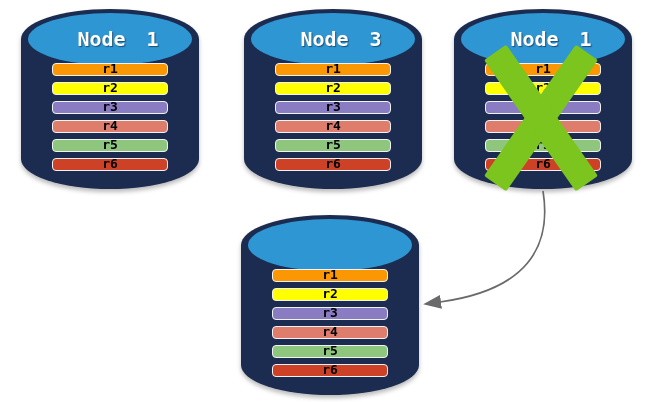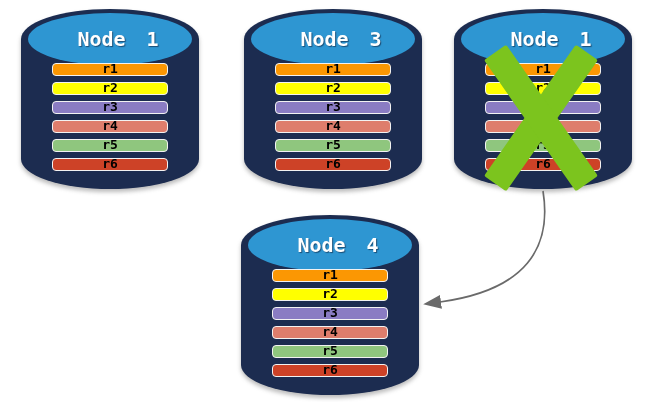--- a/index.html
+++ b/index.html
@@ -116,21 +116,20 @@
       <rect x="47.5" y="-4" width="27" height="160" rx="2" transform="rotate(35 61 76)" fill="#7cc41e"></rect>
       <rect x="47.5" y="-4" width="27" height="160" rx="2" transform="rotate(-35 61 76)" fill="#7cc41e"></rect>
     </svg>
   </div>
 
   <div class="node" id="node-4">
     <svg class="cyl-svg" width="180" height="186" viewBox="0 0 180 186">
       <path d="M1,33 A89,30 0 0 1 179,33 L179,153 A89,30 0 0 1 1,153 Z" fill="#1c2c50"></path>
       <ellipse cx="90" cy="33" rx="82" ry="26" fill="#2e96d2"></ellipse>
     </svg>
-    <div class="node-title">Node 4</div>
     <div class="bars">
       <div class="bar" style="background-color: rgb(251, 151, 3);">r1</div>
       <div class="bar" style="background-color: rgb(255, 255, 0);">r2</div>
       <div class="bar" style="background-color: rgb(138, 124, 195);">r3</div>
       <div class="bar" style="background-color: rgb(222, 125, 108);">r4</div>
       <div class="bar" style="background-color: rgb(143, 198, 126);">r5</div>
       <div class="bar" style="background-color: rgb(205, 66, 39);">r6</div>
     </div>
   </div>
 

